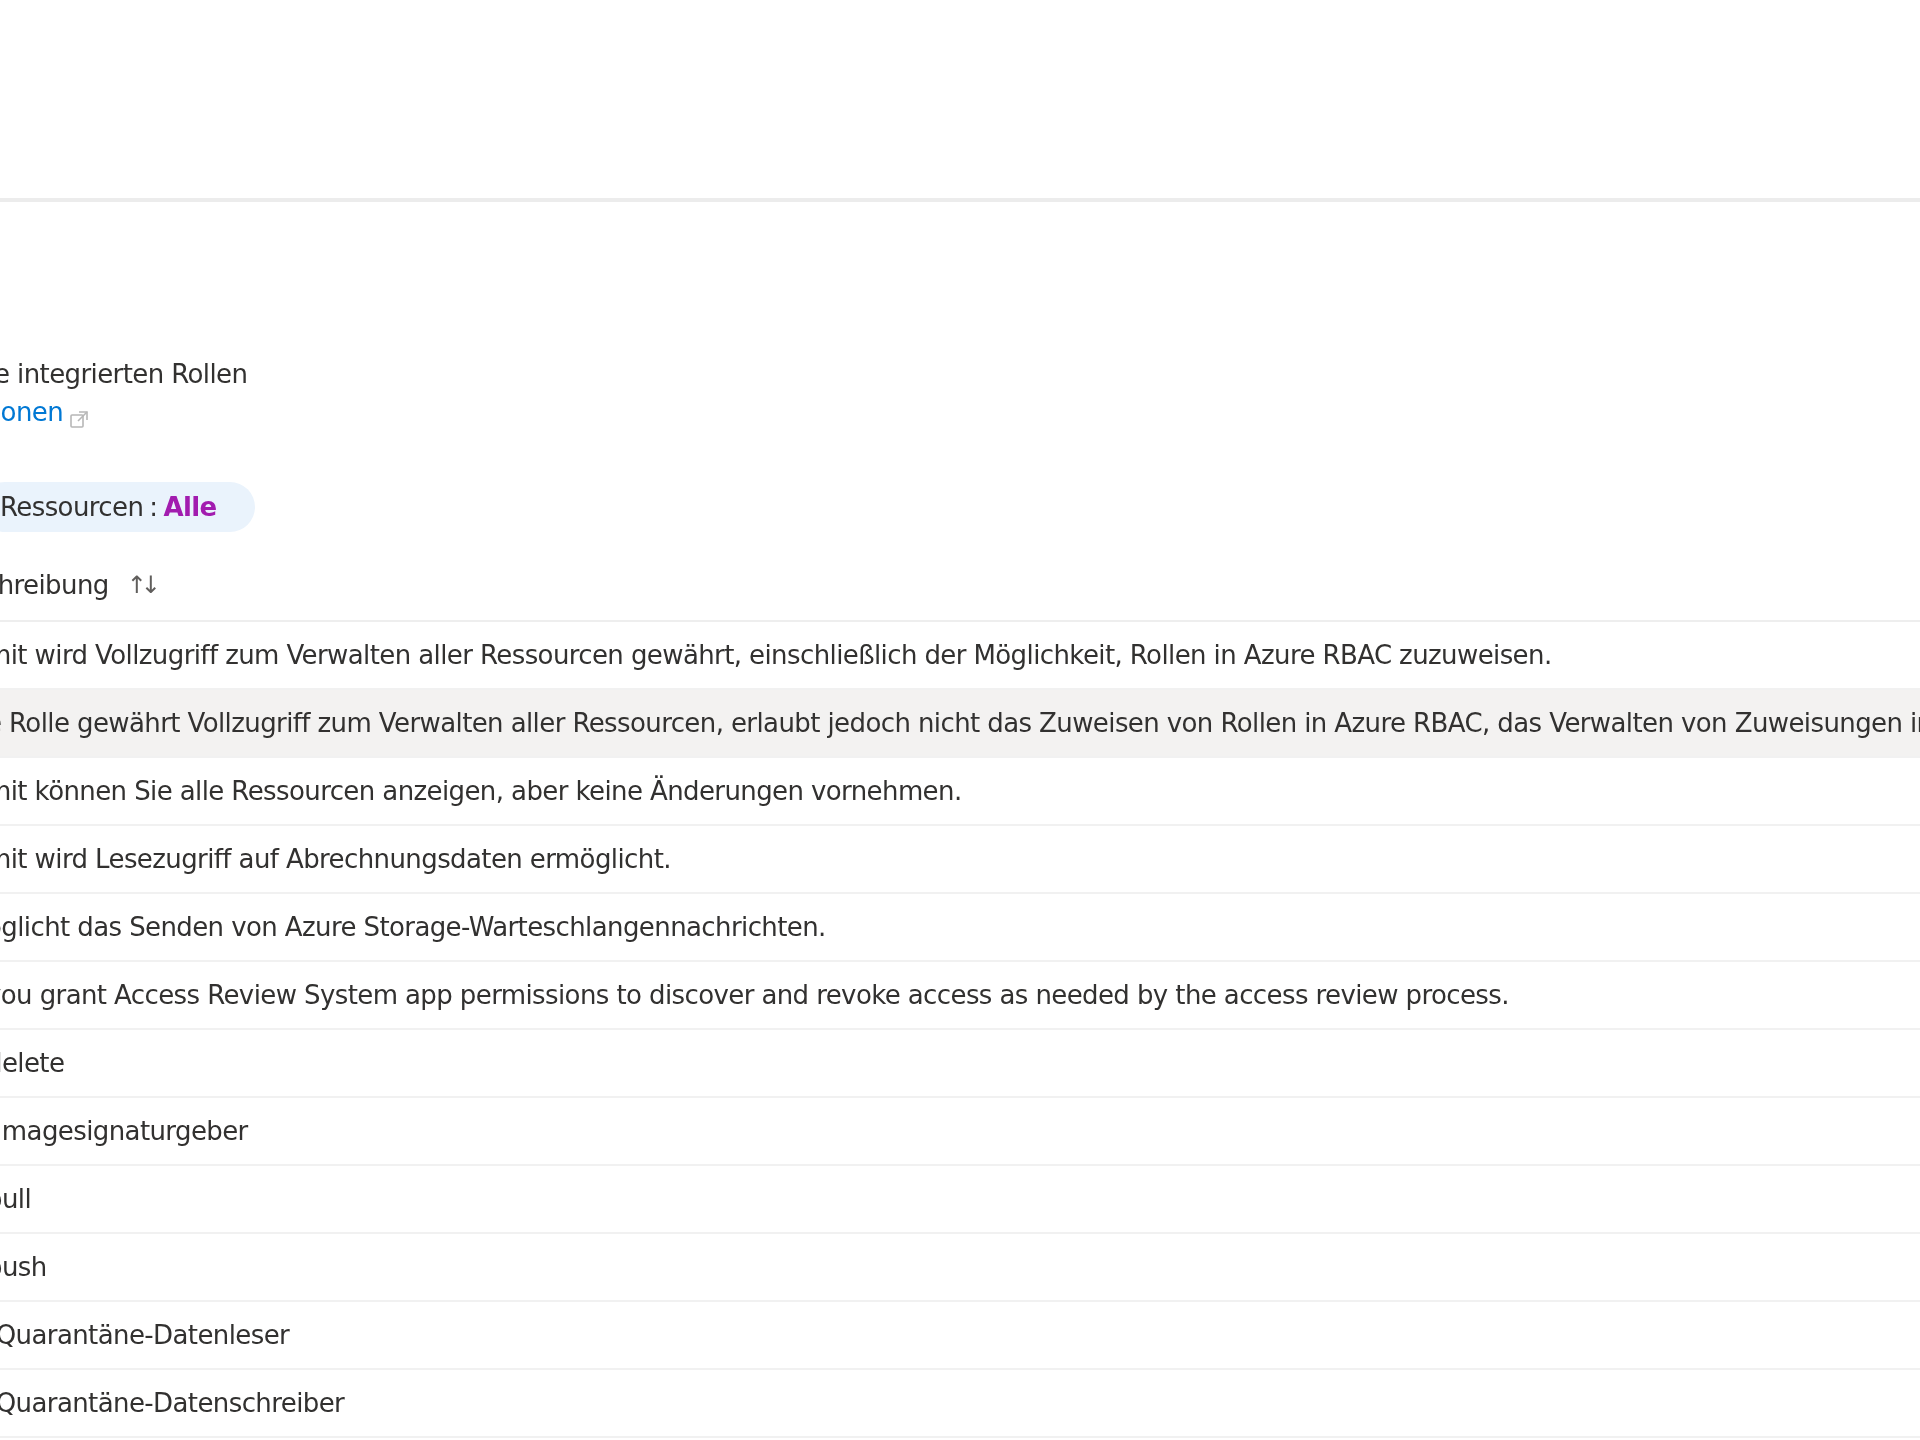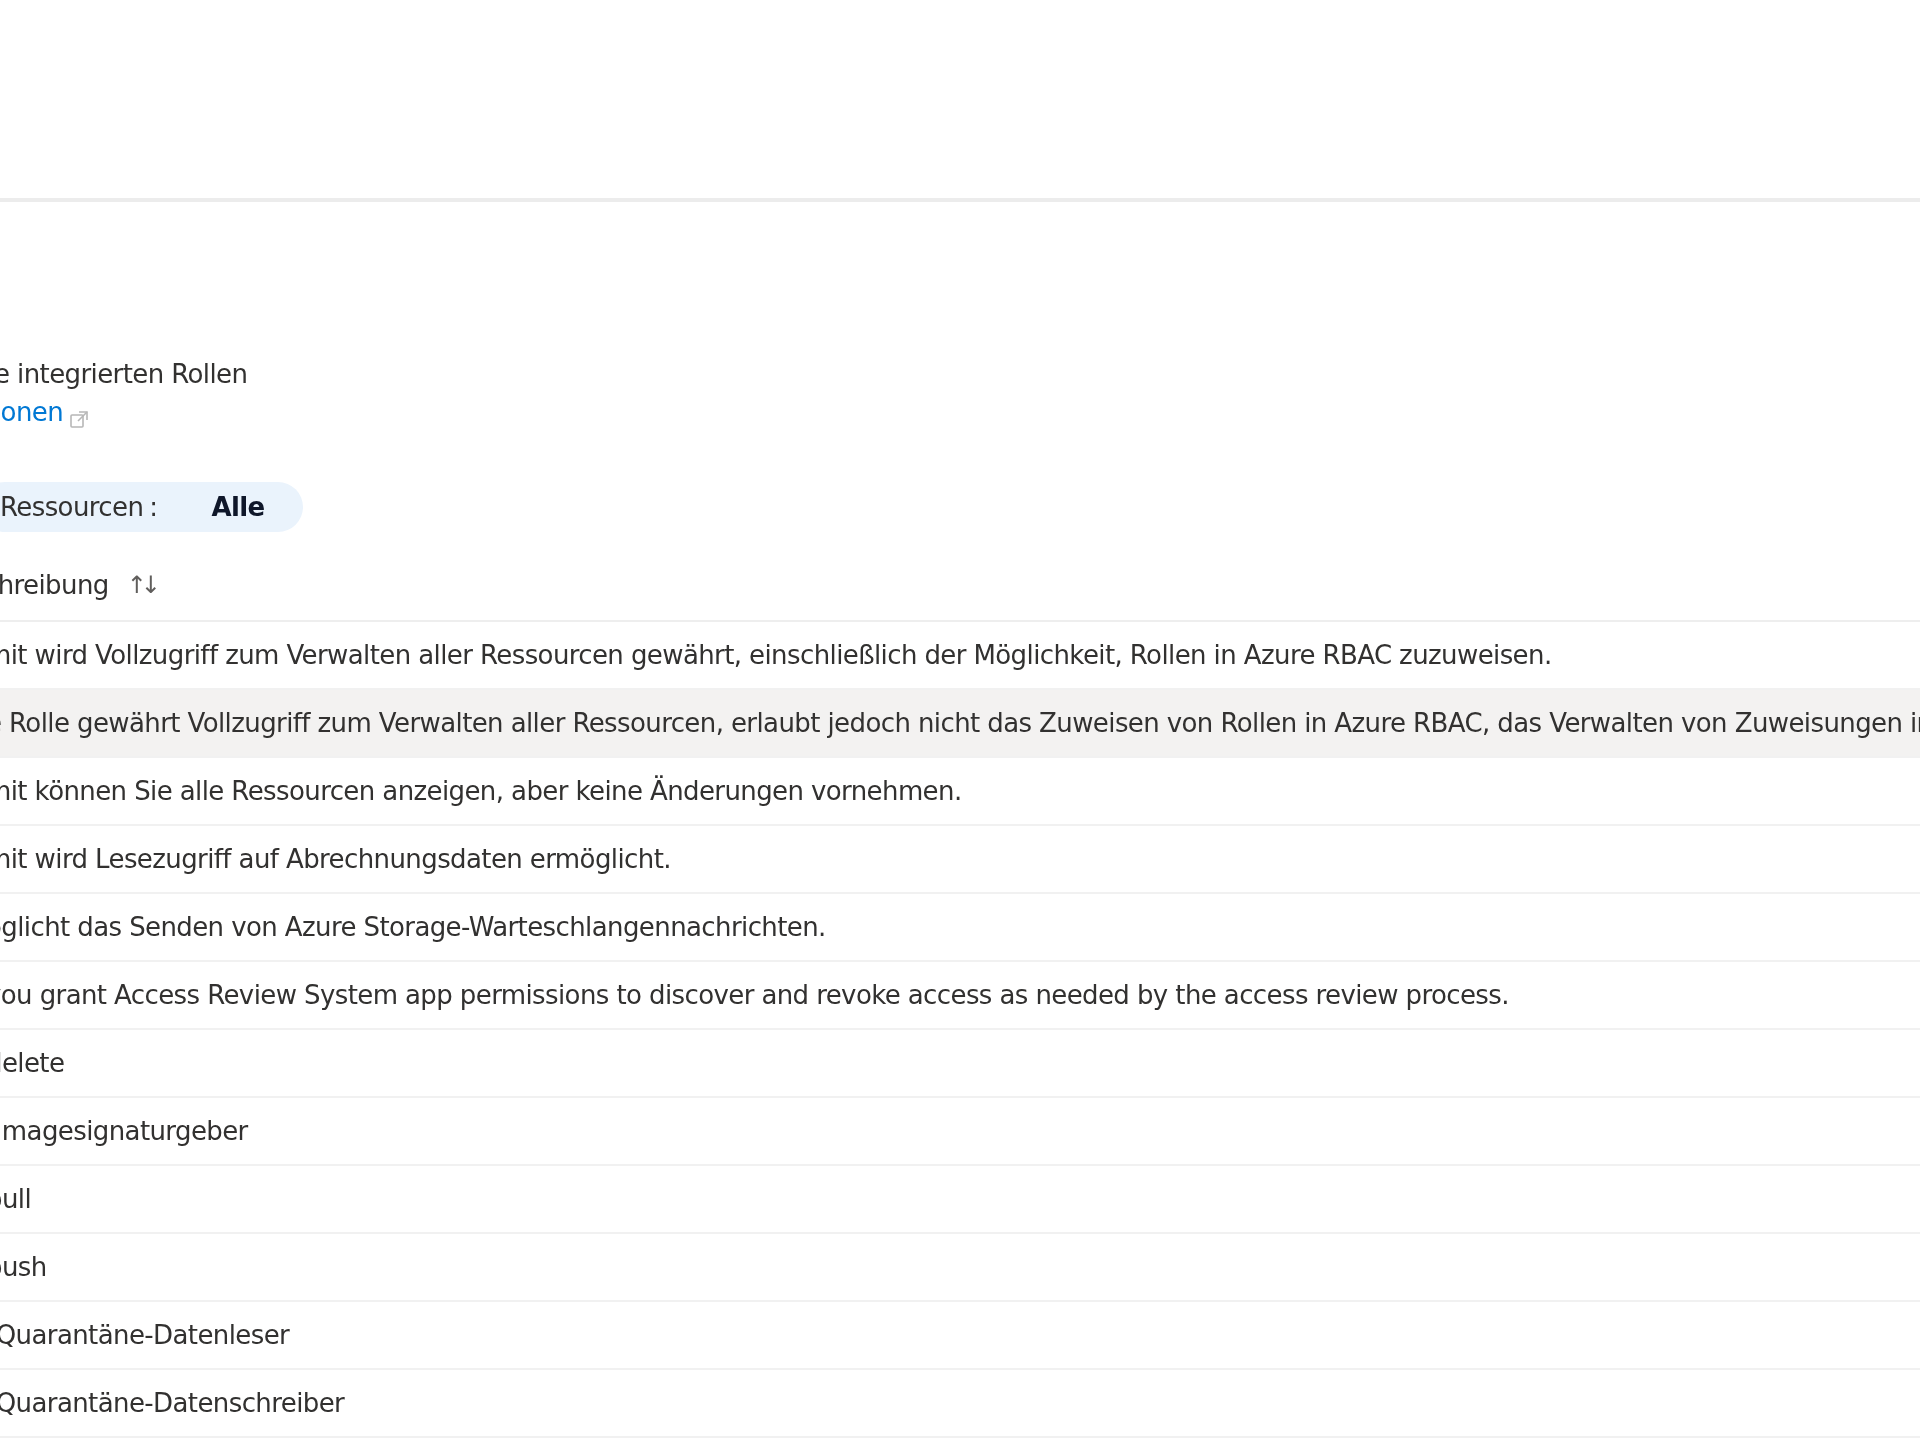--- a/index.html
+++ b/index.html
@@ -64,21 +64,21 @@
       border-radius: 25px;
       display: flex;
       align-items: center;
       font-size: 26px;
       letter-spacing: -0.6px;
       cursor: pointer;
       white-space: nowrap;
     }
     .filter-pill .key { color: #323130; }
     .filter-pill .sep { color: #323130; margin: 0 6px; }
-    .filter-pill .val { font-weight: bold; color: #0f172a; margin-left: 48px; }
+    .filter-pill .val { font-weight: bold; color: #a21caf; }
     .table {
       position: absolute;
       left: 0;
       top: 550px;
       width: 1920px;
     }
     .header-row {
       height: 70px;
       display: flex;
       align-items: center;

